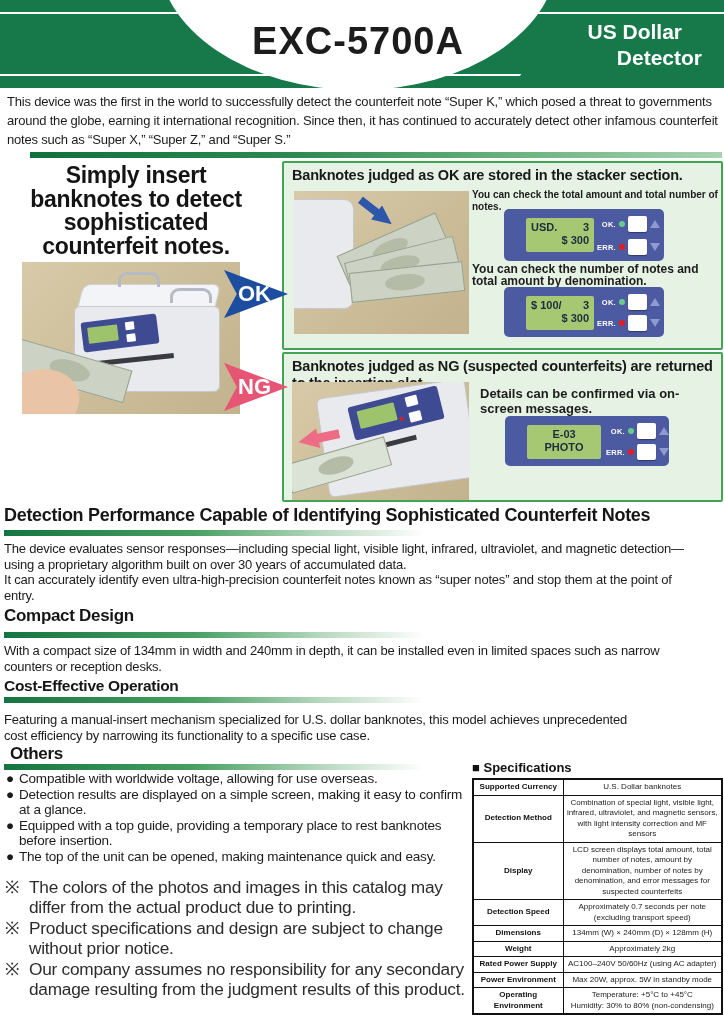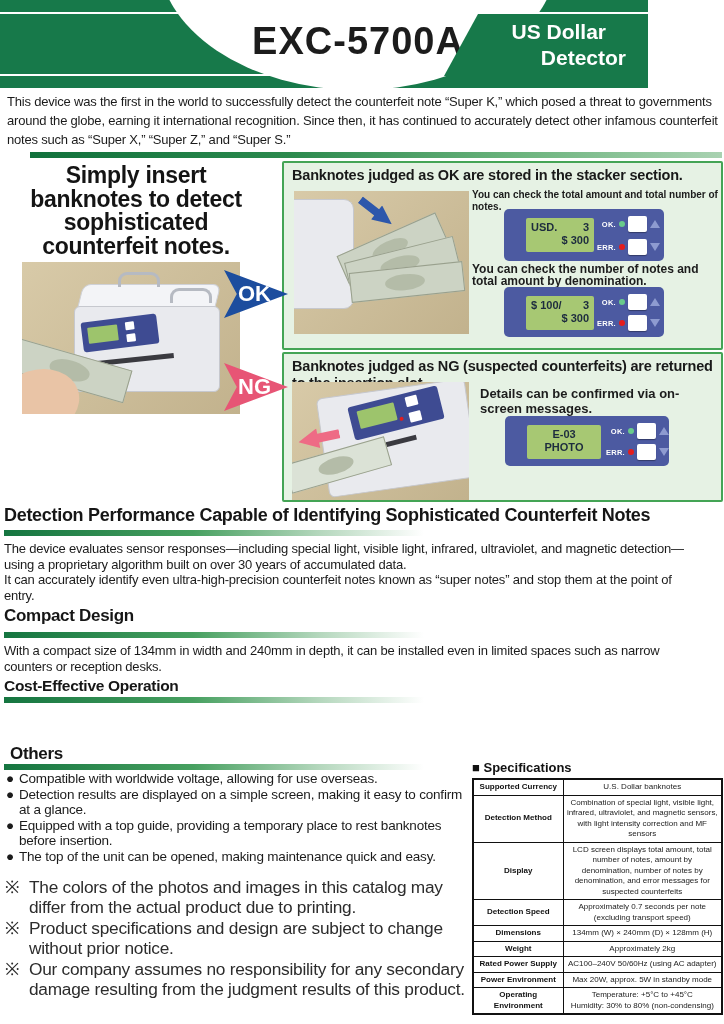--- a/index.html
+++ b/index.html
@@ -1,20 +1,20 @@
 <!DOCTYPE html>
 <html><head>
 <meta charset="utf-8">
 <style>
   * { margin:0; padding:0; box-sizing:border-box; }
   body { background:#888; font-family:"Liberation Sans", sans-serif; }
   .page { position:relative; width:724px; height:1024px; background:#fff; margin:0 auto; overflow:hidden; color:#1d1d1d; }
 
   
-  .header { position:absolute; left:0; top:0; width:648px; height:88px; background:#17794a;text-decoration:underline; }
+  .header { position:absolute; left:0; top:0; width:724px; height:88px; background:#17794a;text-decoration:underline; }
   .hline { position:absolute; left:0; width:724px; height:2px; background:#fff; z-index:1; }
   .hline.l1 { top:12px; } .hline.l2 { top:74px; }
   .header-ellipse { position:absolute; left:158px; top:-180px; width:400px; height:270px; background:#fff; border-radius:50%; z-index:2; }
   .model-title { position:absolute; left:158px; top:20px; width:400px; text-align:center; z-index:3;
                  font-size:38px; font-weight:bold; color:#1c1c1c; letter-spacing:1px; }
   .product-box { position:absolute; right:0; top:14px; width:204px; height:62px; background:#17794a; z-index:3;
                  clip-path:polygon(34px 0, 100% 0, 100% 100%, 0 100%); color:#fff; font-weight:bold;
                  font-size:21px; line-height:26px; text-align:right; padding:5px 22px 0 0; }
   .product-line1 { margin-right:20px; }
 
@@ -264,20 +264,21 @@
     <div>The device evaluates sensor responses—including special light, visible light, infrared, ultraviolet, and magnetic detection—using a proprietary algorithm built on over 30 years of accumulated data.</div>
     <div>It can accurately identify even ultra-high-precision counterfeit notes known as “super notes” and stop them at the point of entry.</div>
   </div>
 
   <div class="sec-title t-compact">Compact Design</div>
   <div class="sec-bar b-compact"></div>
   <div class="para p-compact">With a compact size of 134mm in width and 240mm in depth, it can be installed even in limited spaces such as narrow counters or reception desks.</div>
 
   <div class="sec-title t-cost">Cost-Effective Operation</div>
   <div class="sec-bar b-cost"></div>
+  <div class="para p-cost">Featuring a manual-insert mechanism specialized for U.S. dollar banknotes, this model achieves unprecedented cost efficiency by narrowing its functionality to a specific use case.</div>
 
   <div class="sec-title t-others">Others</div>
   <div class="sec-bar b-others"></div>
   <div class="bullets">
       <div class="bullet">
       <span class="bm">●</span>
       <span>Compatible with worldwide voltage, allowing for use overseas.</span>
     </div>
       <div class="bullet">
       <span class="bm">●</span>

